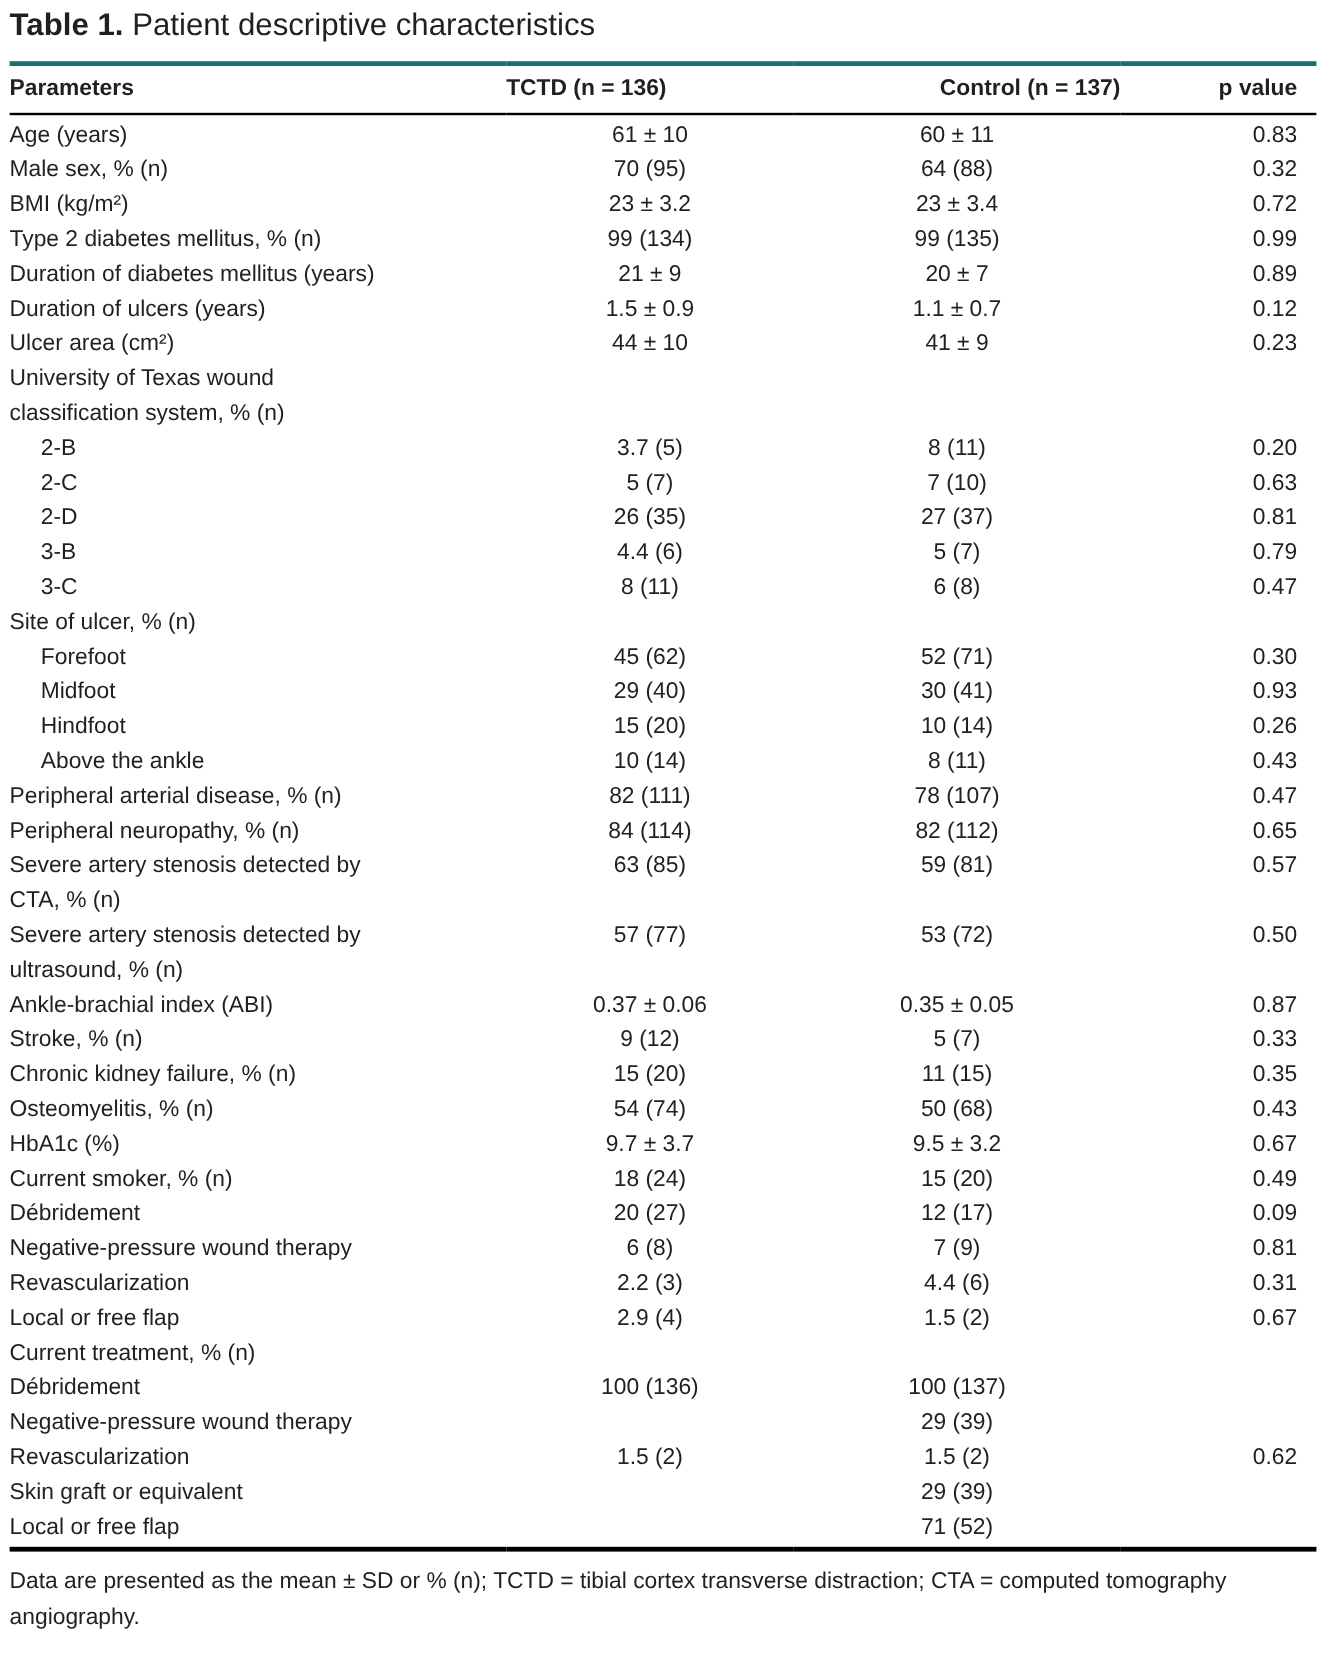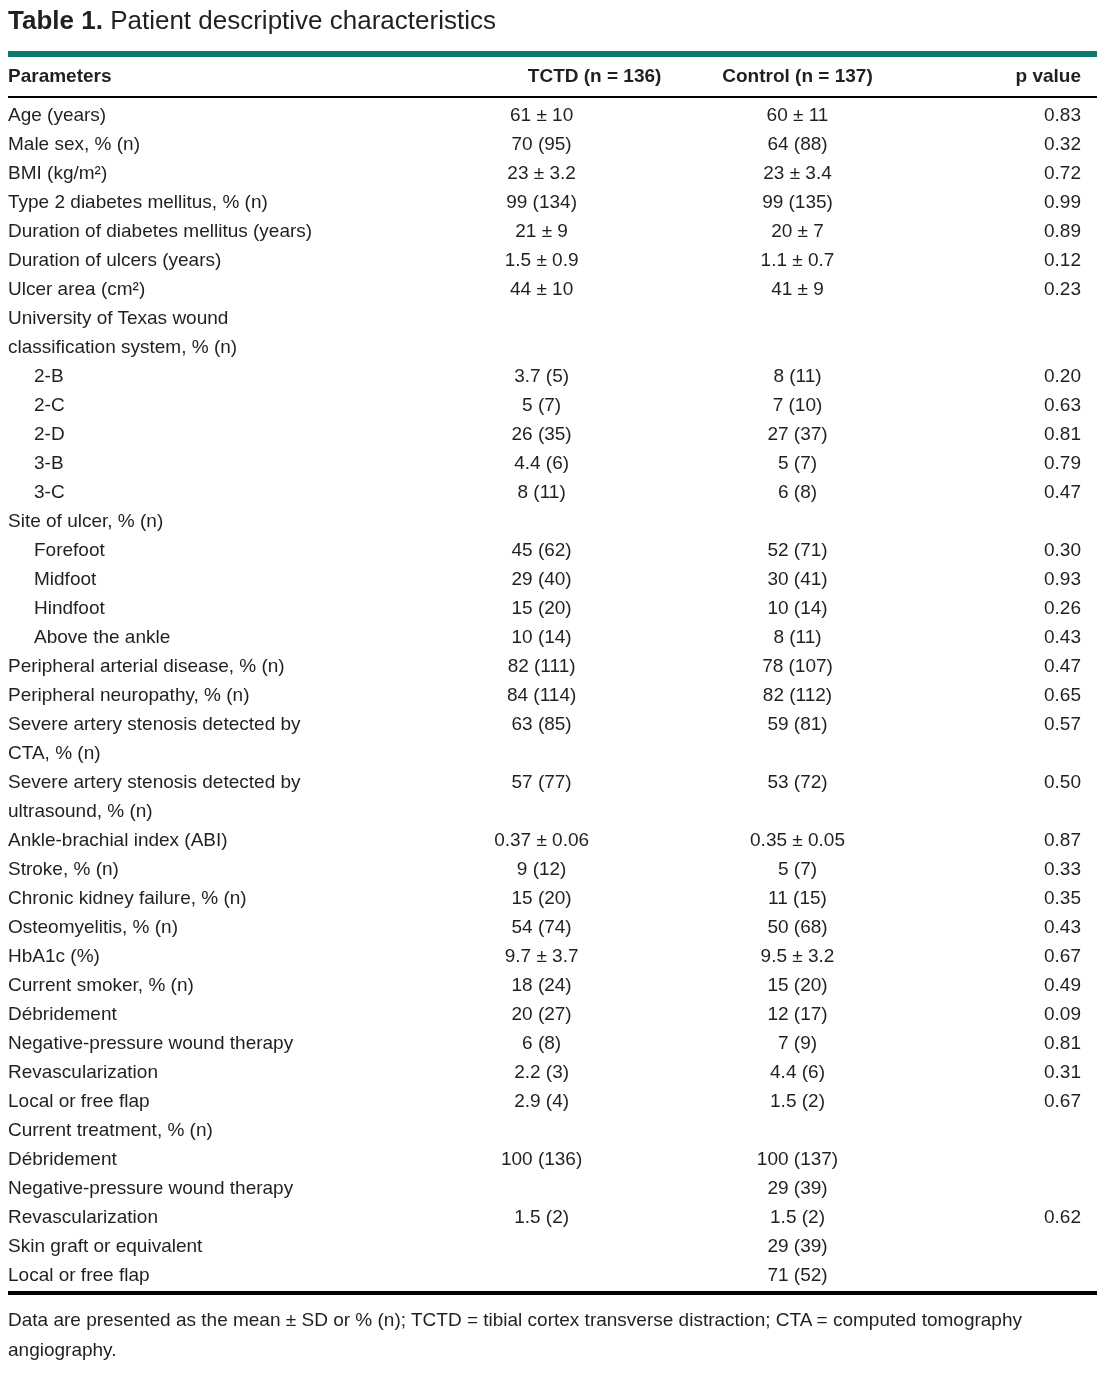--- a/index.html
+++ b/index.html
@@ -16,38 +16,38 @@
   }
   .title {
     font-size: 26px;
     line-height: 24px;
     padding: 2px 0 19px 0;
   }
   .title .t-label { font-weight: bold; }
   table.char-table {
     width: 100%;
     border-collapse: collapse;
-    border-top: 6px solid #0f766e;
+    border-top: 4px solid #0f766e;
     border-bottom: 4px solid #000;
     table-layout: fixed;
   }
   col.c-param   { width: 38%; }
   col.c-tctd    { width: 22%; }
   col.c-control { width: 25%; }
   col.c-p       { width: 15%; }
   thead th {
     font-size: 19px;
     font-weight: bold;
     border-bottom: 2px solid #000;
     padding: 8px 0 9px 0;
     line-height: 22px;
   }
   thead th.h-param   { text-align: left; }
-  thead th.h-tctd    { text-align: right; }
-  thead th.h-control { text-align: center; }
+  thead th.h-tctd    { text-align: left; }
+  thead th.h-control { text-align: right; }
   thead th.h-p       { text-align: right; padding-right: 16px; }
   tbody td {
     font-size: 19px;
     line-height: 29px;
     padding: 0;
     vertical-align: top;
   }
   td.param {
     text-align: left;
     white-space: pre-line;

